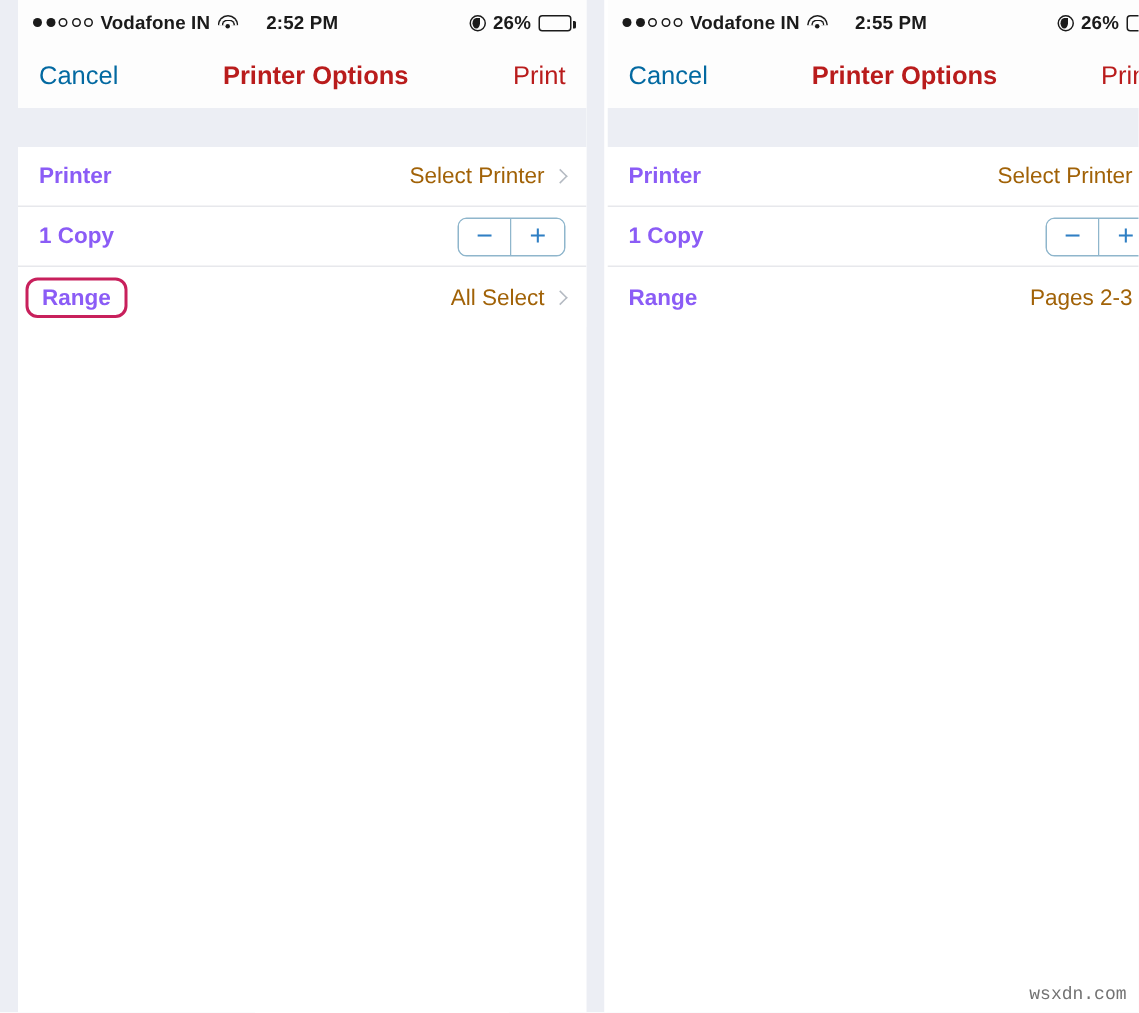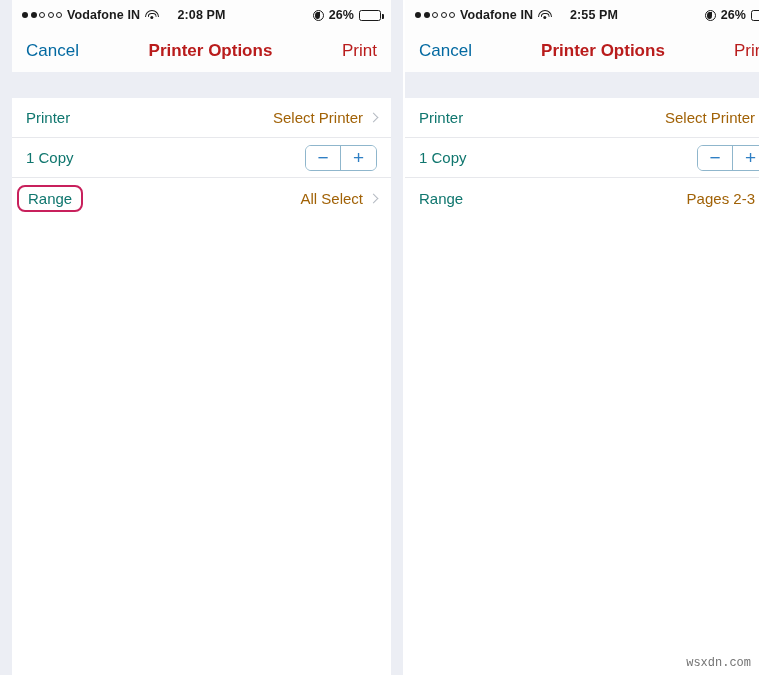--- a/index.html
+++ b/index.html
@@ -83,21 +83,21 @@
   
   .opt-list { background: #ffffff; }
   .opt-row {
     height: 40px;
     display: flex; align-items: center;
     padding: 0 14px;
     border-bottom: 1px solid #e7e8ec;
     position: relative;
   }
   .opt-row:last-child { border-bottom: none; }
-  .opt-label { font-size: 15px; font-weight: normal; color: #0f766e; }
+  .opt-label { font-size: 15px; font-weight: bold; color: #8b5cf6; }
   .opt-label.boxed {
     border: 2.5px solid #c8205c;
     border-radius: 8px;
     padding: 3px 9px;
     margin-left: -9px;
   }
   .opt-right { margin-left: auto; display: flex; align-items: center; gap: 7px; }
   .opt-value { font-size: 15px; color: #a16207; }
   .chev { width: 7px; height: 7px; border-right: 1.8px solid #b4bac2; border-top: 1.8px solid #b4bac2; transform: rotate(45deg); }
 
@@ -134,21 +134,21 @@
             <i class="dot hollow"></i>
         </span>
         <span class="carrier">Vodafone IN</span>
         <span class="wifi">
             <i></i>
             <i></i>
             <i></i>
           </span>
       </div>
       <div class="sb-mid">
-        <span class="clock">2:08 PM</span>
+        <span class="clock">2:52 PM</span>
       </div>
       <div class="sb-right">
         <span class="loc-icon"></span>
         <span class="batt">26%</span>
         <span class="battery"><i class="fill" style="width:26%"></i></span>
       </div>
     </div>
 
     <div class="navbar">
       <span class="nav-btn">Cancel</span>

